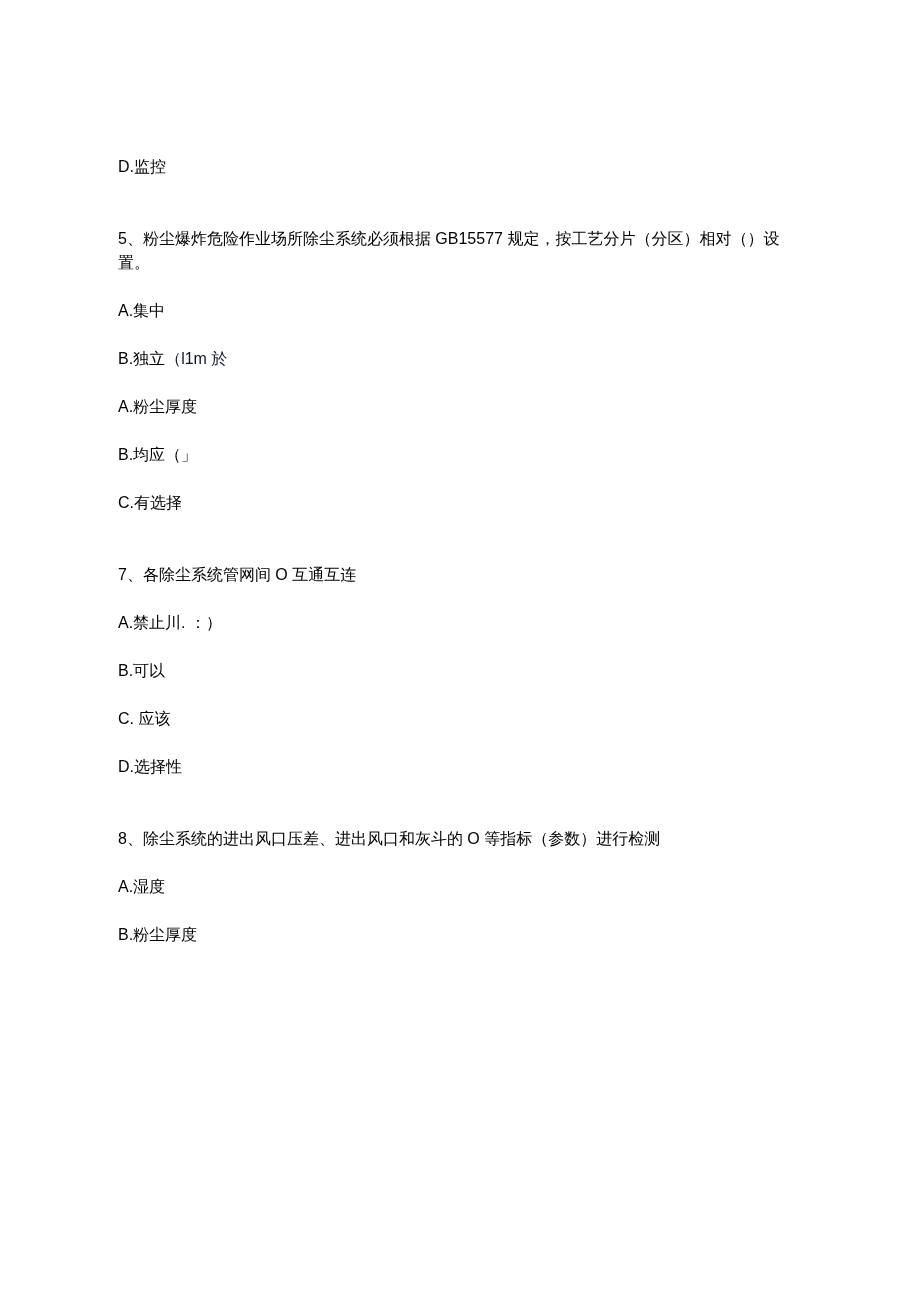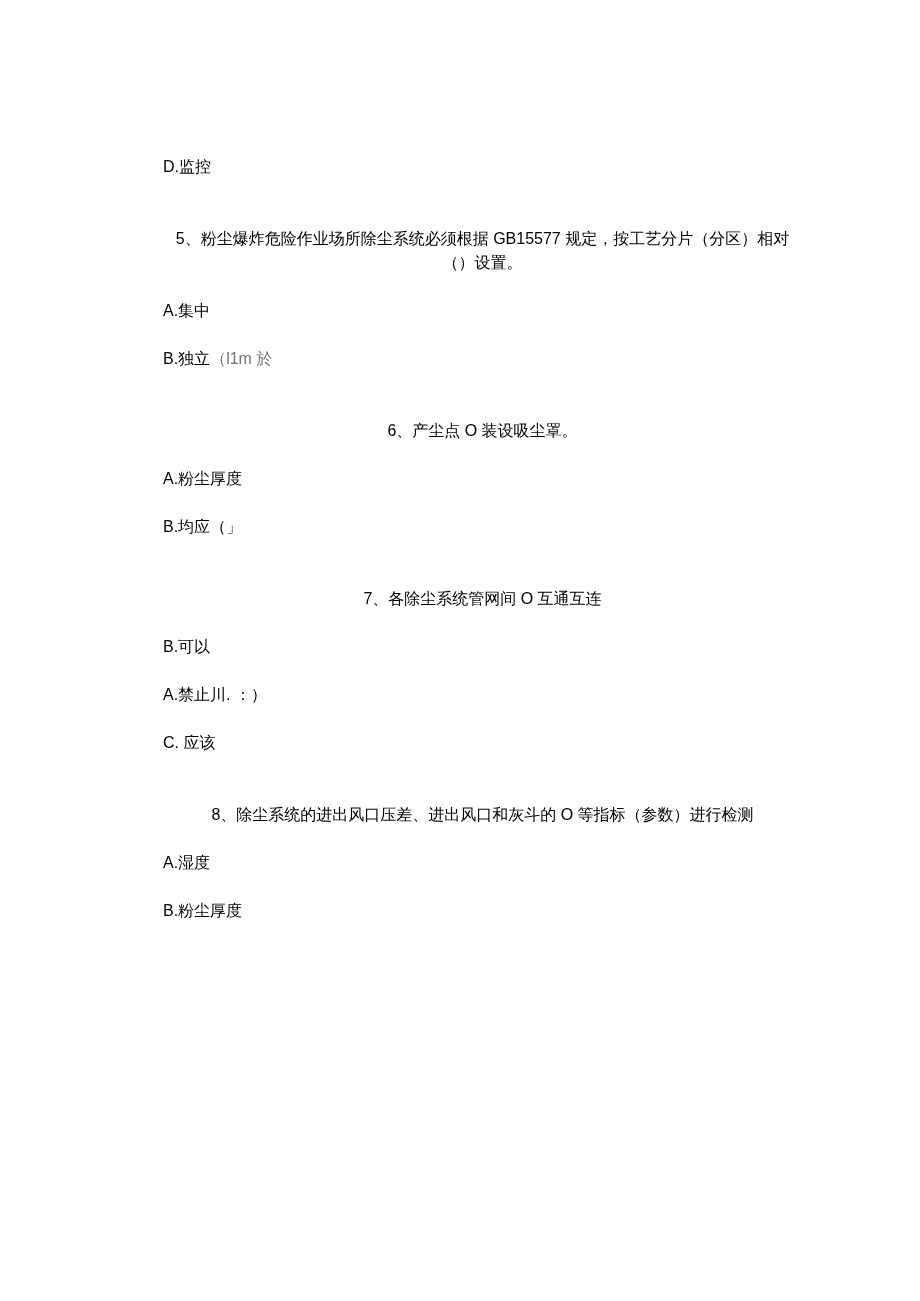--- a/index.html
+++ b/index.html
@@ -13,49 +13,48 @@
   .page {
     padding: 155px 118px 80px 118px;
     box-sizing: border-box;
     width: 920px;
   }
   .line {
     font-size: 16px;
     color: #000000;
     line-height: 1.5;
     margin-bottom: 24px;
-    margin-left: 45px;
   }
   .question-gap {
     margin-top: 48px;
-    text-align: center;
   }
   .orange {
-    color: #737373;
+    color: #0f172a;
   }
 </style>
 </head>
 <body>
 
 <div class="page">
 
   <div class="line">D.监控</div>
 
   <div class="line question-gap">5、粉尘爆炸危险作业场所除尘系统必须根据 GB15577 规定，按工艺分片（分区）相对（）设置。</div>
   <div class="line">A.集中</div>
   <div class="line">
     <span>B.独立</span><span class="orange">（l1m 於</span>
   </div>
 
-  <div class="line question-gap">6、产尘点 O 装设吸尘罩。</div>
   <div class="line">A.粉尘厚度</div>
   <div class="line">B.均应（」</div>
+  <div class="line">C.有选择</div>
 
   <div class="line question-gap">7、各除尘系统管网间 O 互通互连</div>
+  <div class="line">A.禁止川. ：）</div>
   <div class="line">B.可以</div>
-  <div class="line">A.禁止川. ：）</div>
   <div class="line">C. 应该</div>
+  <div class="line">D.选择性</div>
 
   <div class="line question-gap">8、除尘系统的进出风口压差、进出风口和灰斗的 O 等指标（参数）进行检测</div>
   <div class="line">A.湿度</div>
   <div class="line">B.粉尘厚度</div>
 
 </div>
 
 </body></html>

